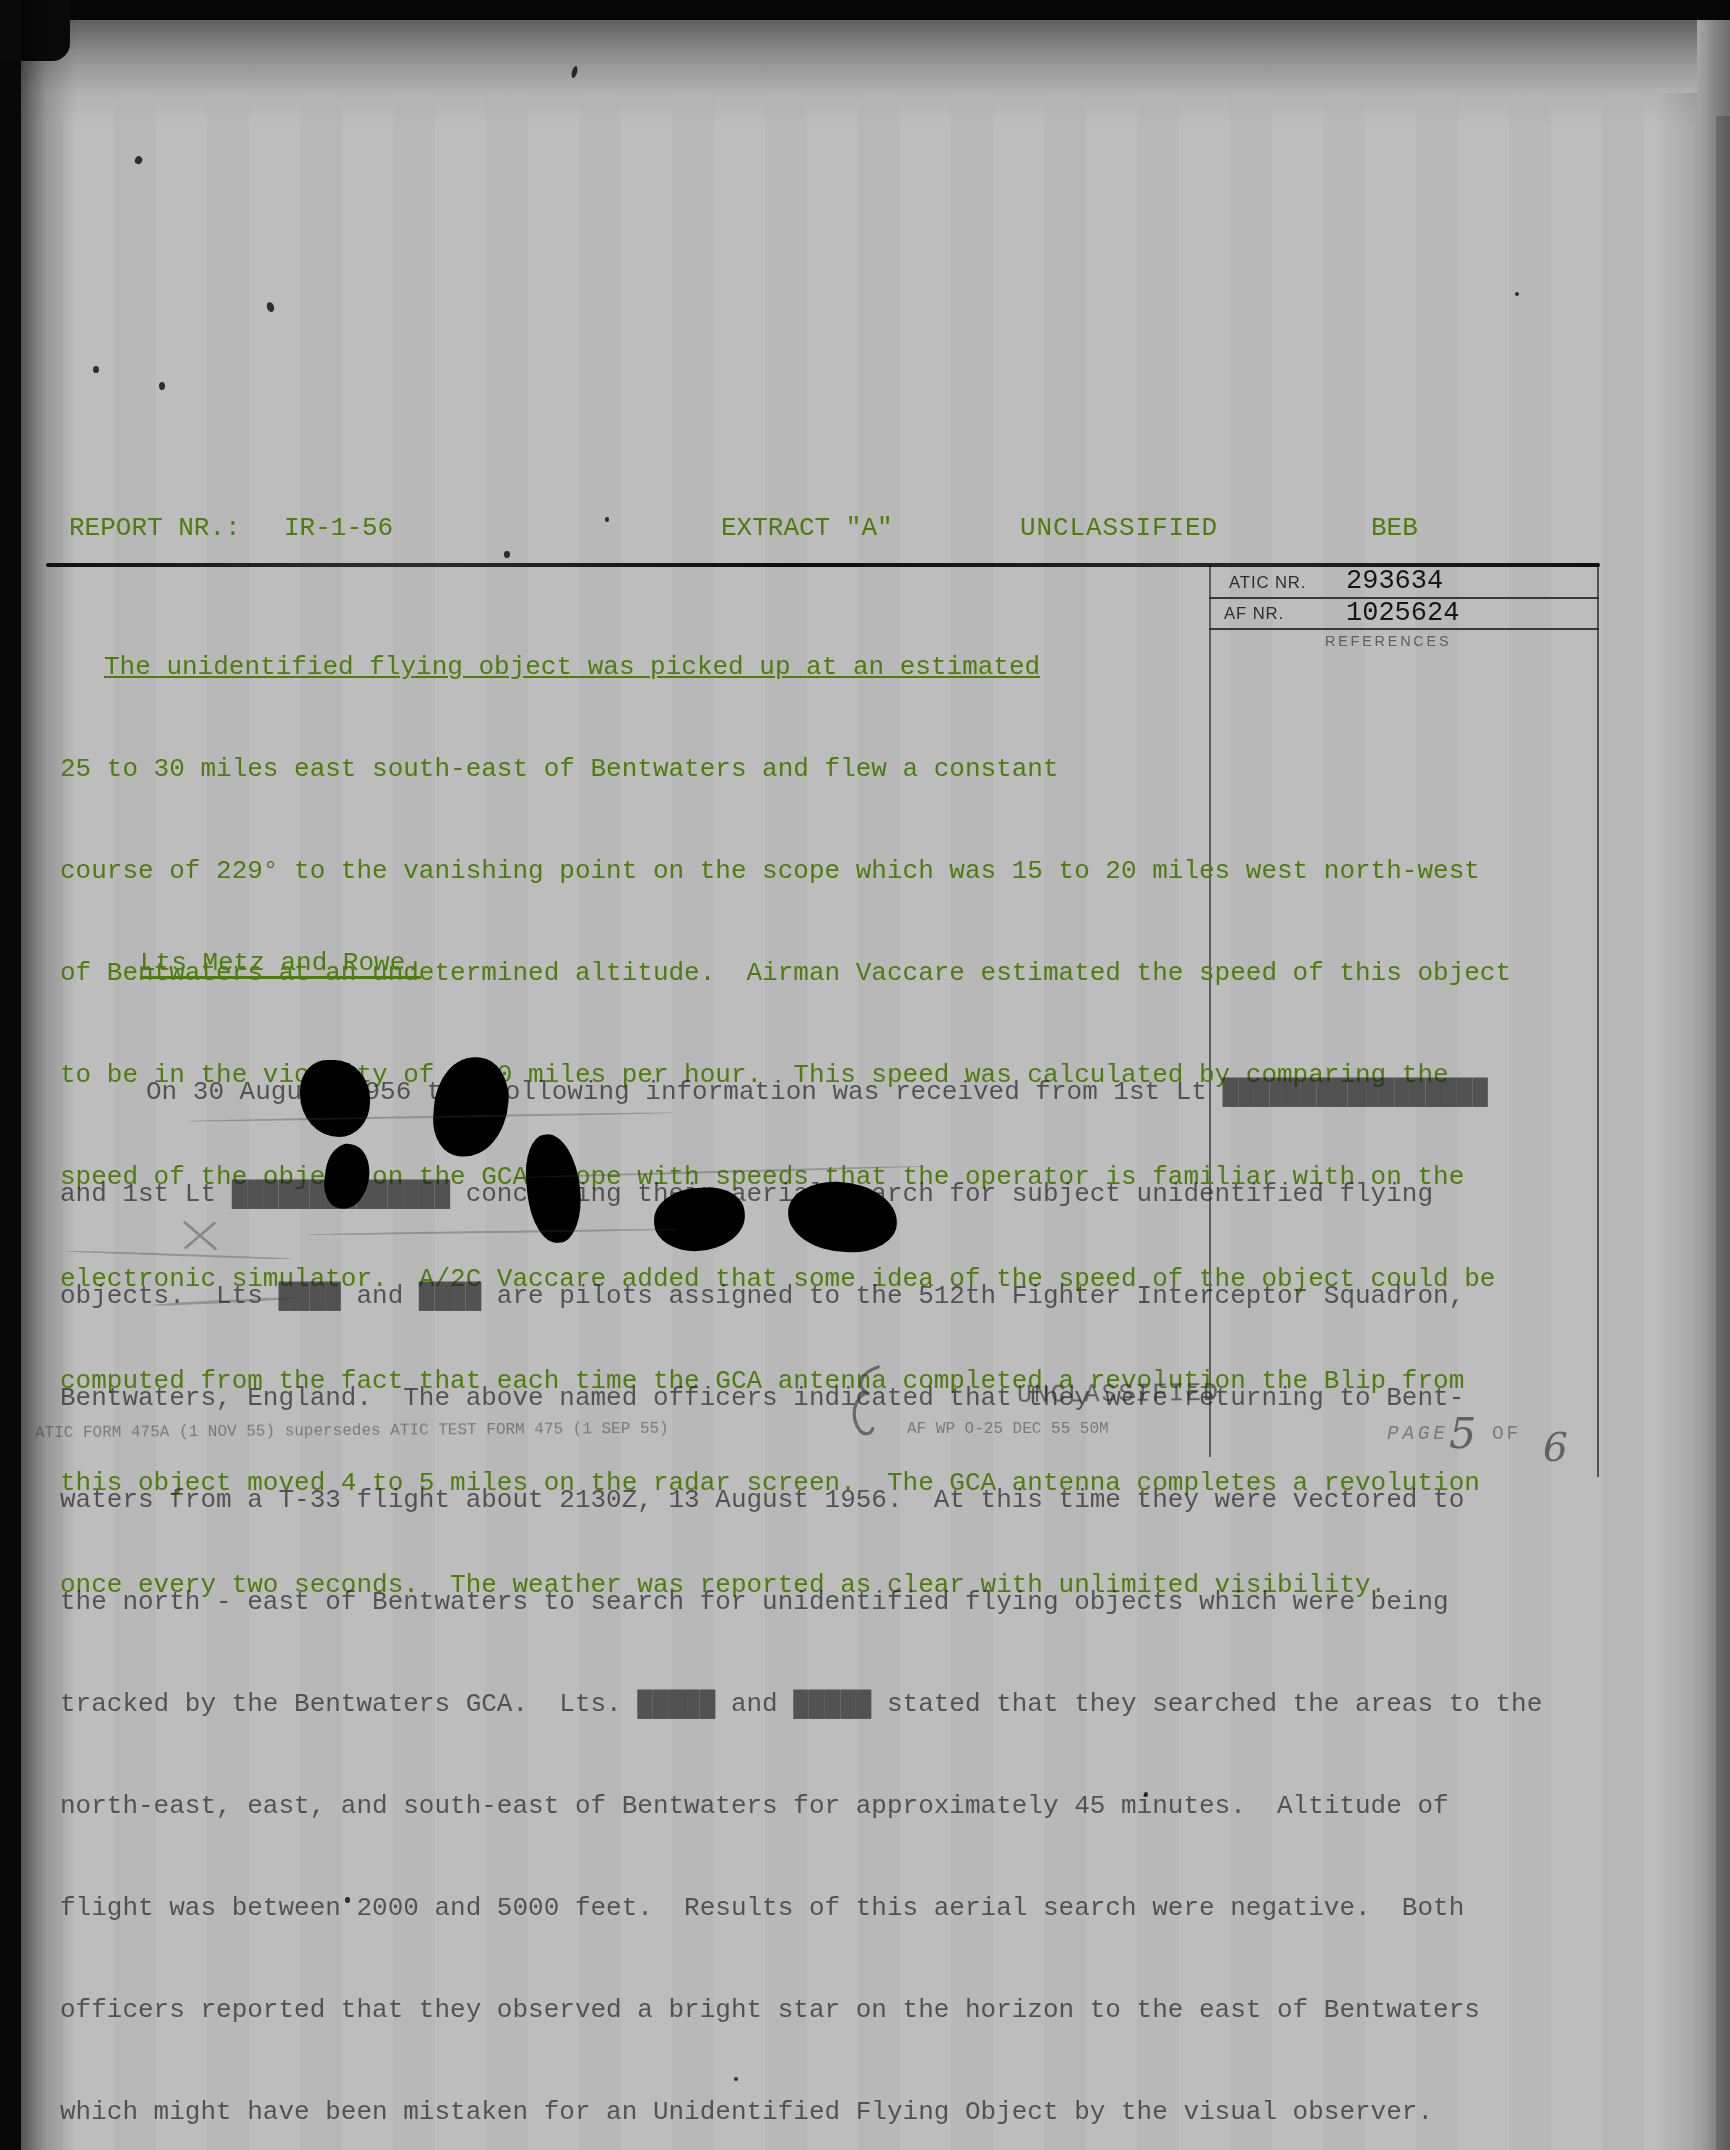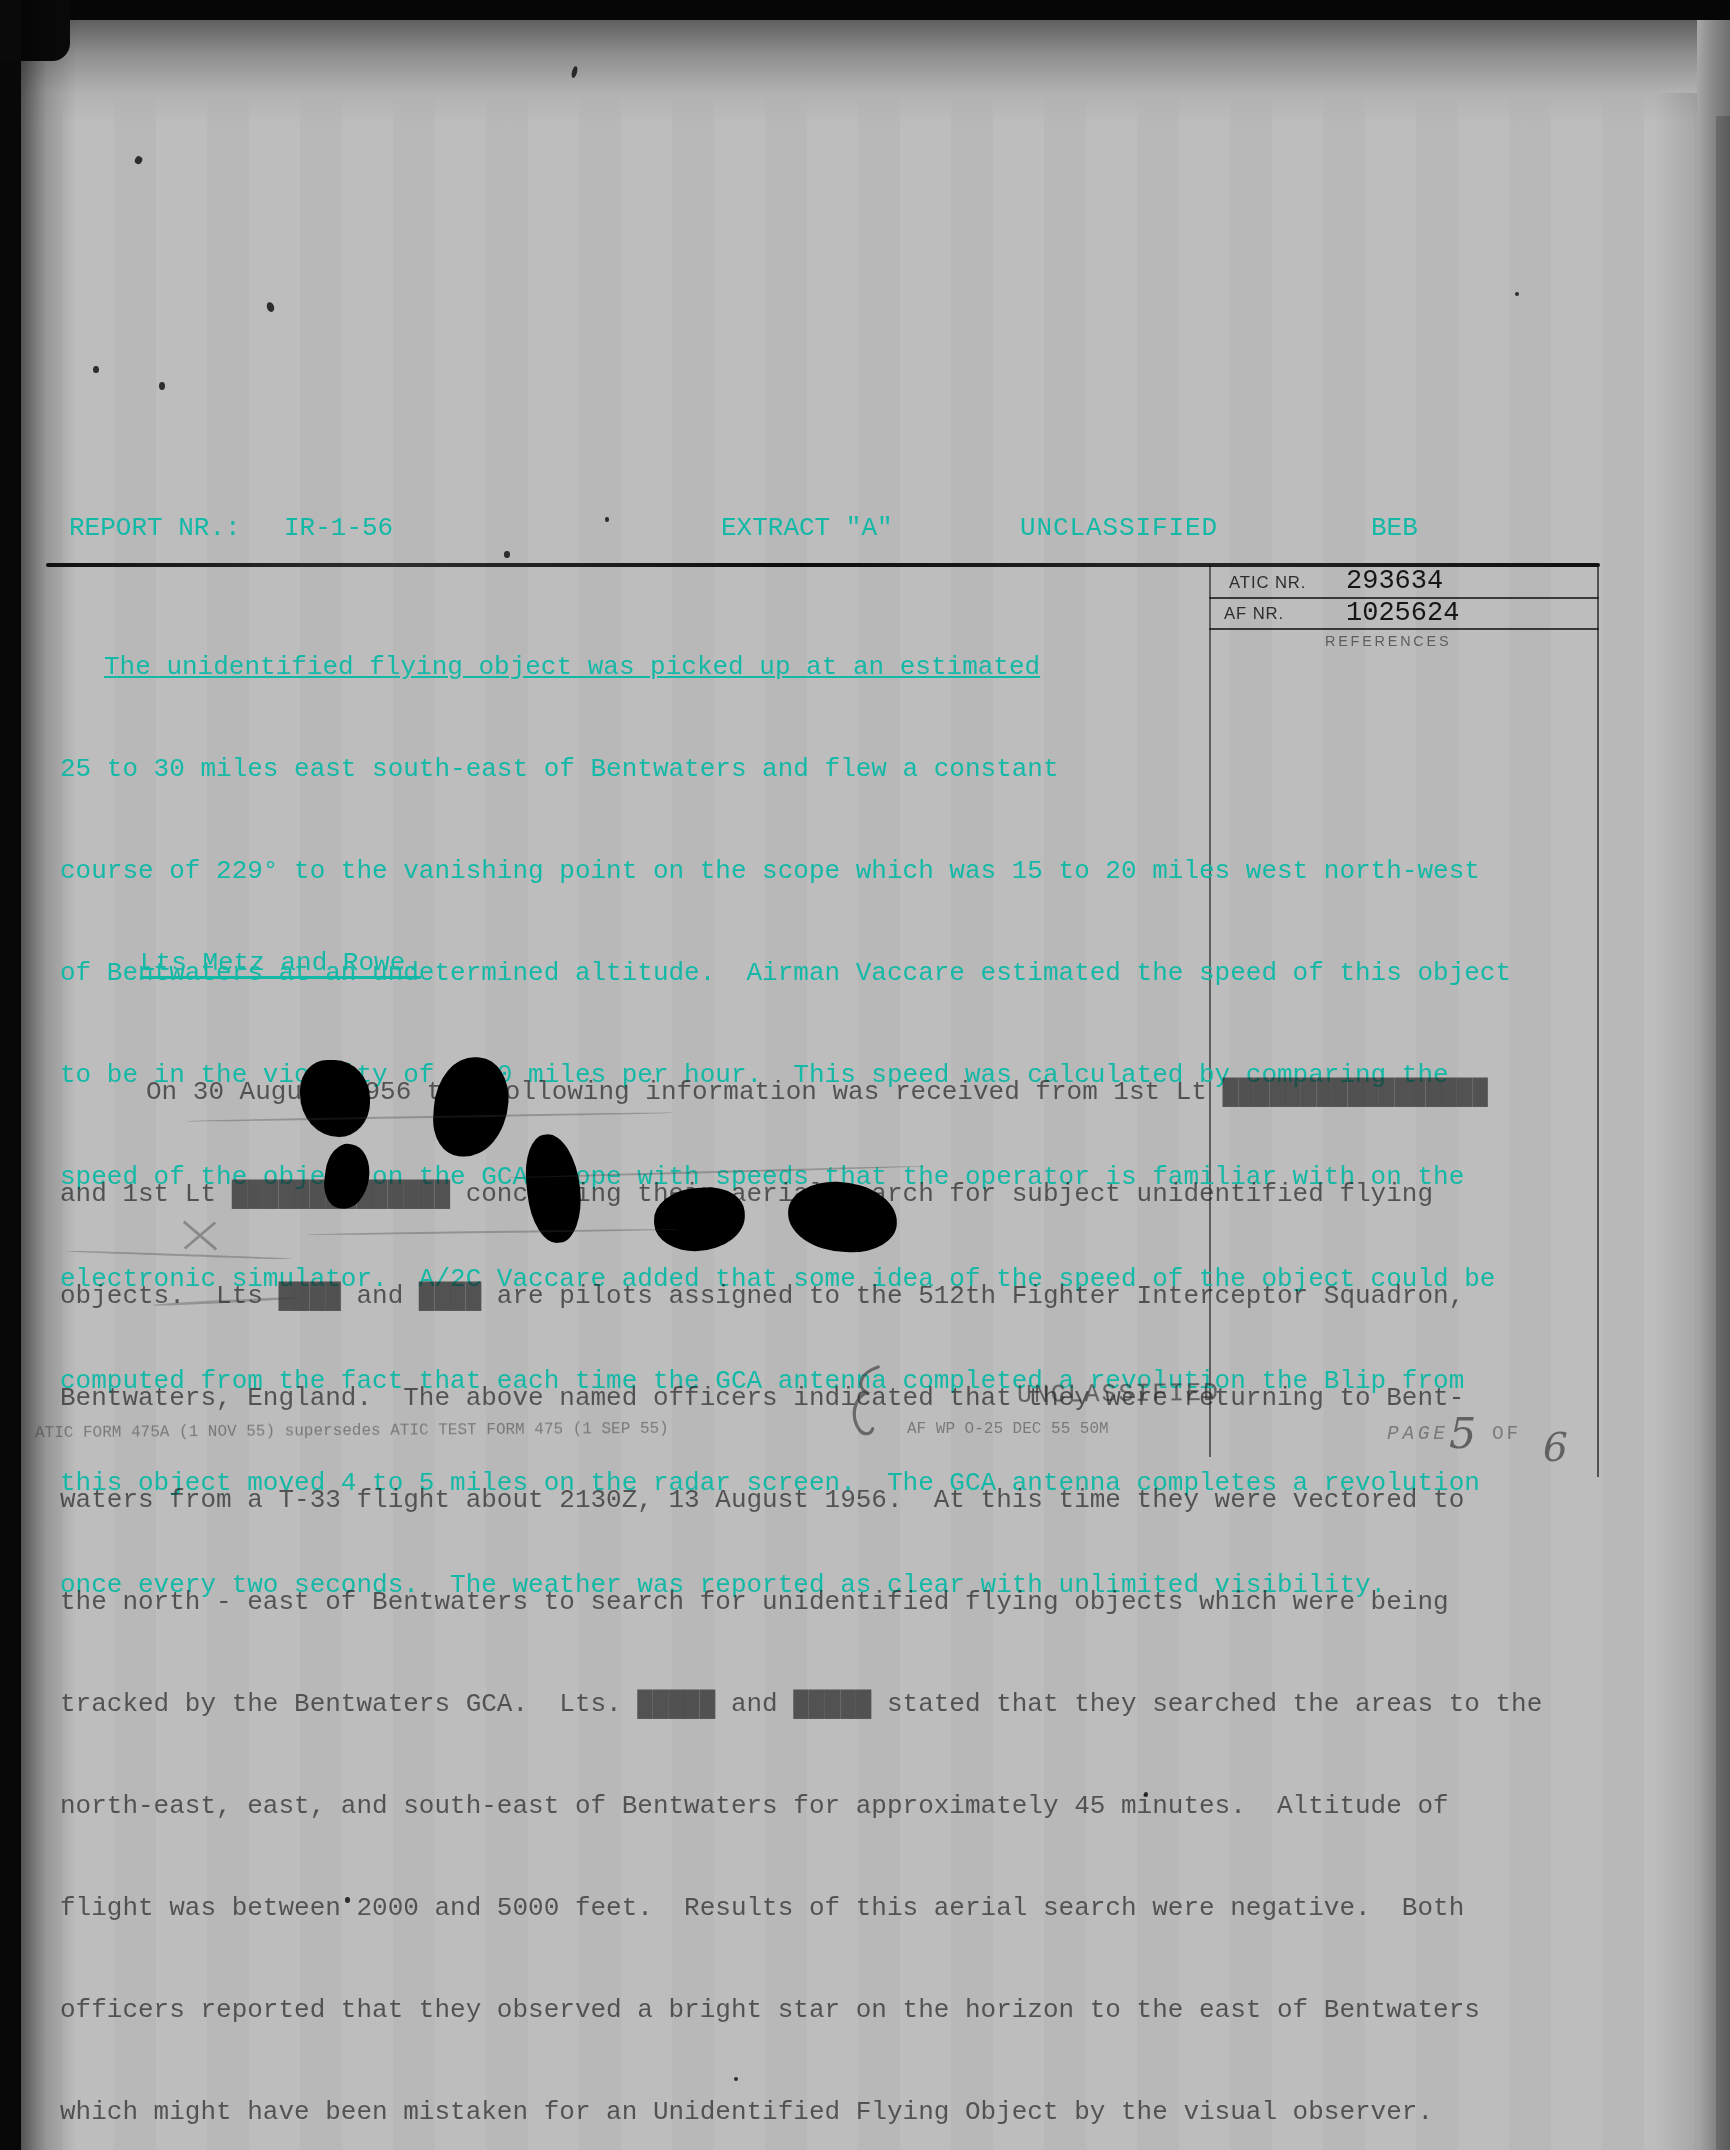--- a/index.html
+++ b/index.html
@@ -17,21 +17,21 @@
   .frame-left{position:absolute;left:0;top:0;width:21.4px;height:2151px;background:#080808;}
   .corner-blob{position:absolute;left:0;top:0;width:70px;height:61px;background:#0a0a0a;
      border-bottom-right-radius:17.7px;}
   .edge-right{position:absolute;left:1697px;top:0;width:33px;height:2151px;
      background:linear-gradient(90deg,#a7a7a7,#858585 55%,#6e6e6e 100%);}
   .edge-right-dark{position:absolute;left:1716px;top:116px;width:14px;height:2035px;background:rgba(0,0,0,0.18);}
   .page-right-soft{position:absolute;left:1654px;top:93px;width:44px;height:2058px;
      background:linear-gradient(90deg,rgba(0,0,0,0) ,rgba(0,0,0,0.12));}
 
   
-  .tw{position:absolute;color:#14b8a6;font-size:26px;line-height:34px;white-space:pre;}
+  .tw{position:absolute;color:#4d7c0f;font-size:26px;line-height:34px;white-space:pre;}
   .soft{filter:blur(0.2px);}
   .fade{color:rgba(28,28,28,0.66);filter:blur(0.4px);}
   .line{white-space:pre;}
   .indent-1{padding-left:44px;text-decoration:underline;}
   .indent-2{padding-left:86px;}
   .heading{text-decoration:underline;text-decoration-thickness:2.8px;text-underline-offset:5.6px;}
 
   
   .hdr{top:511px;font-size:26px;}
   .rule-main{position:absolute;left:46px;top:563px;width:1554px;height:3.7px;border-radius:1.9px;

